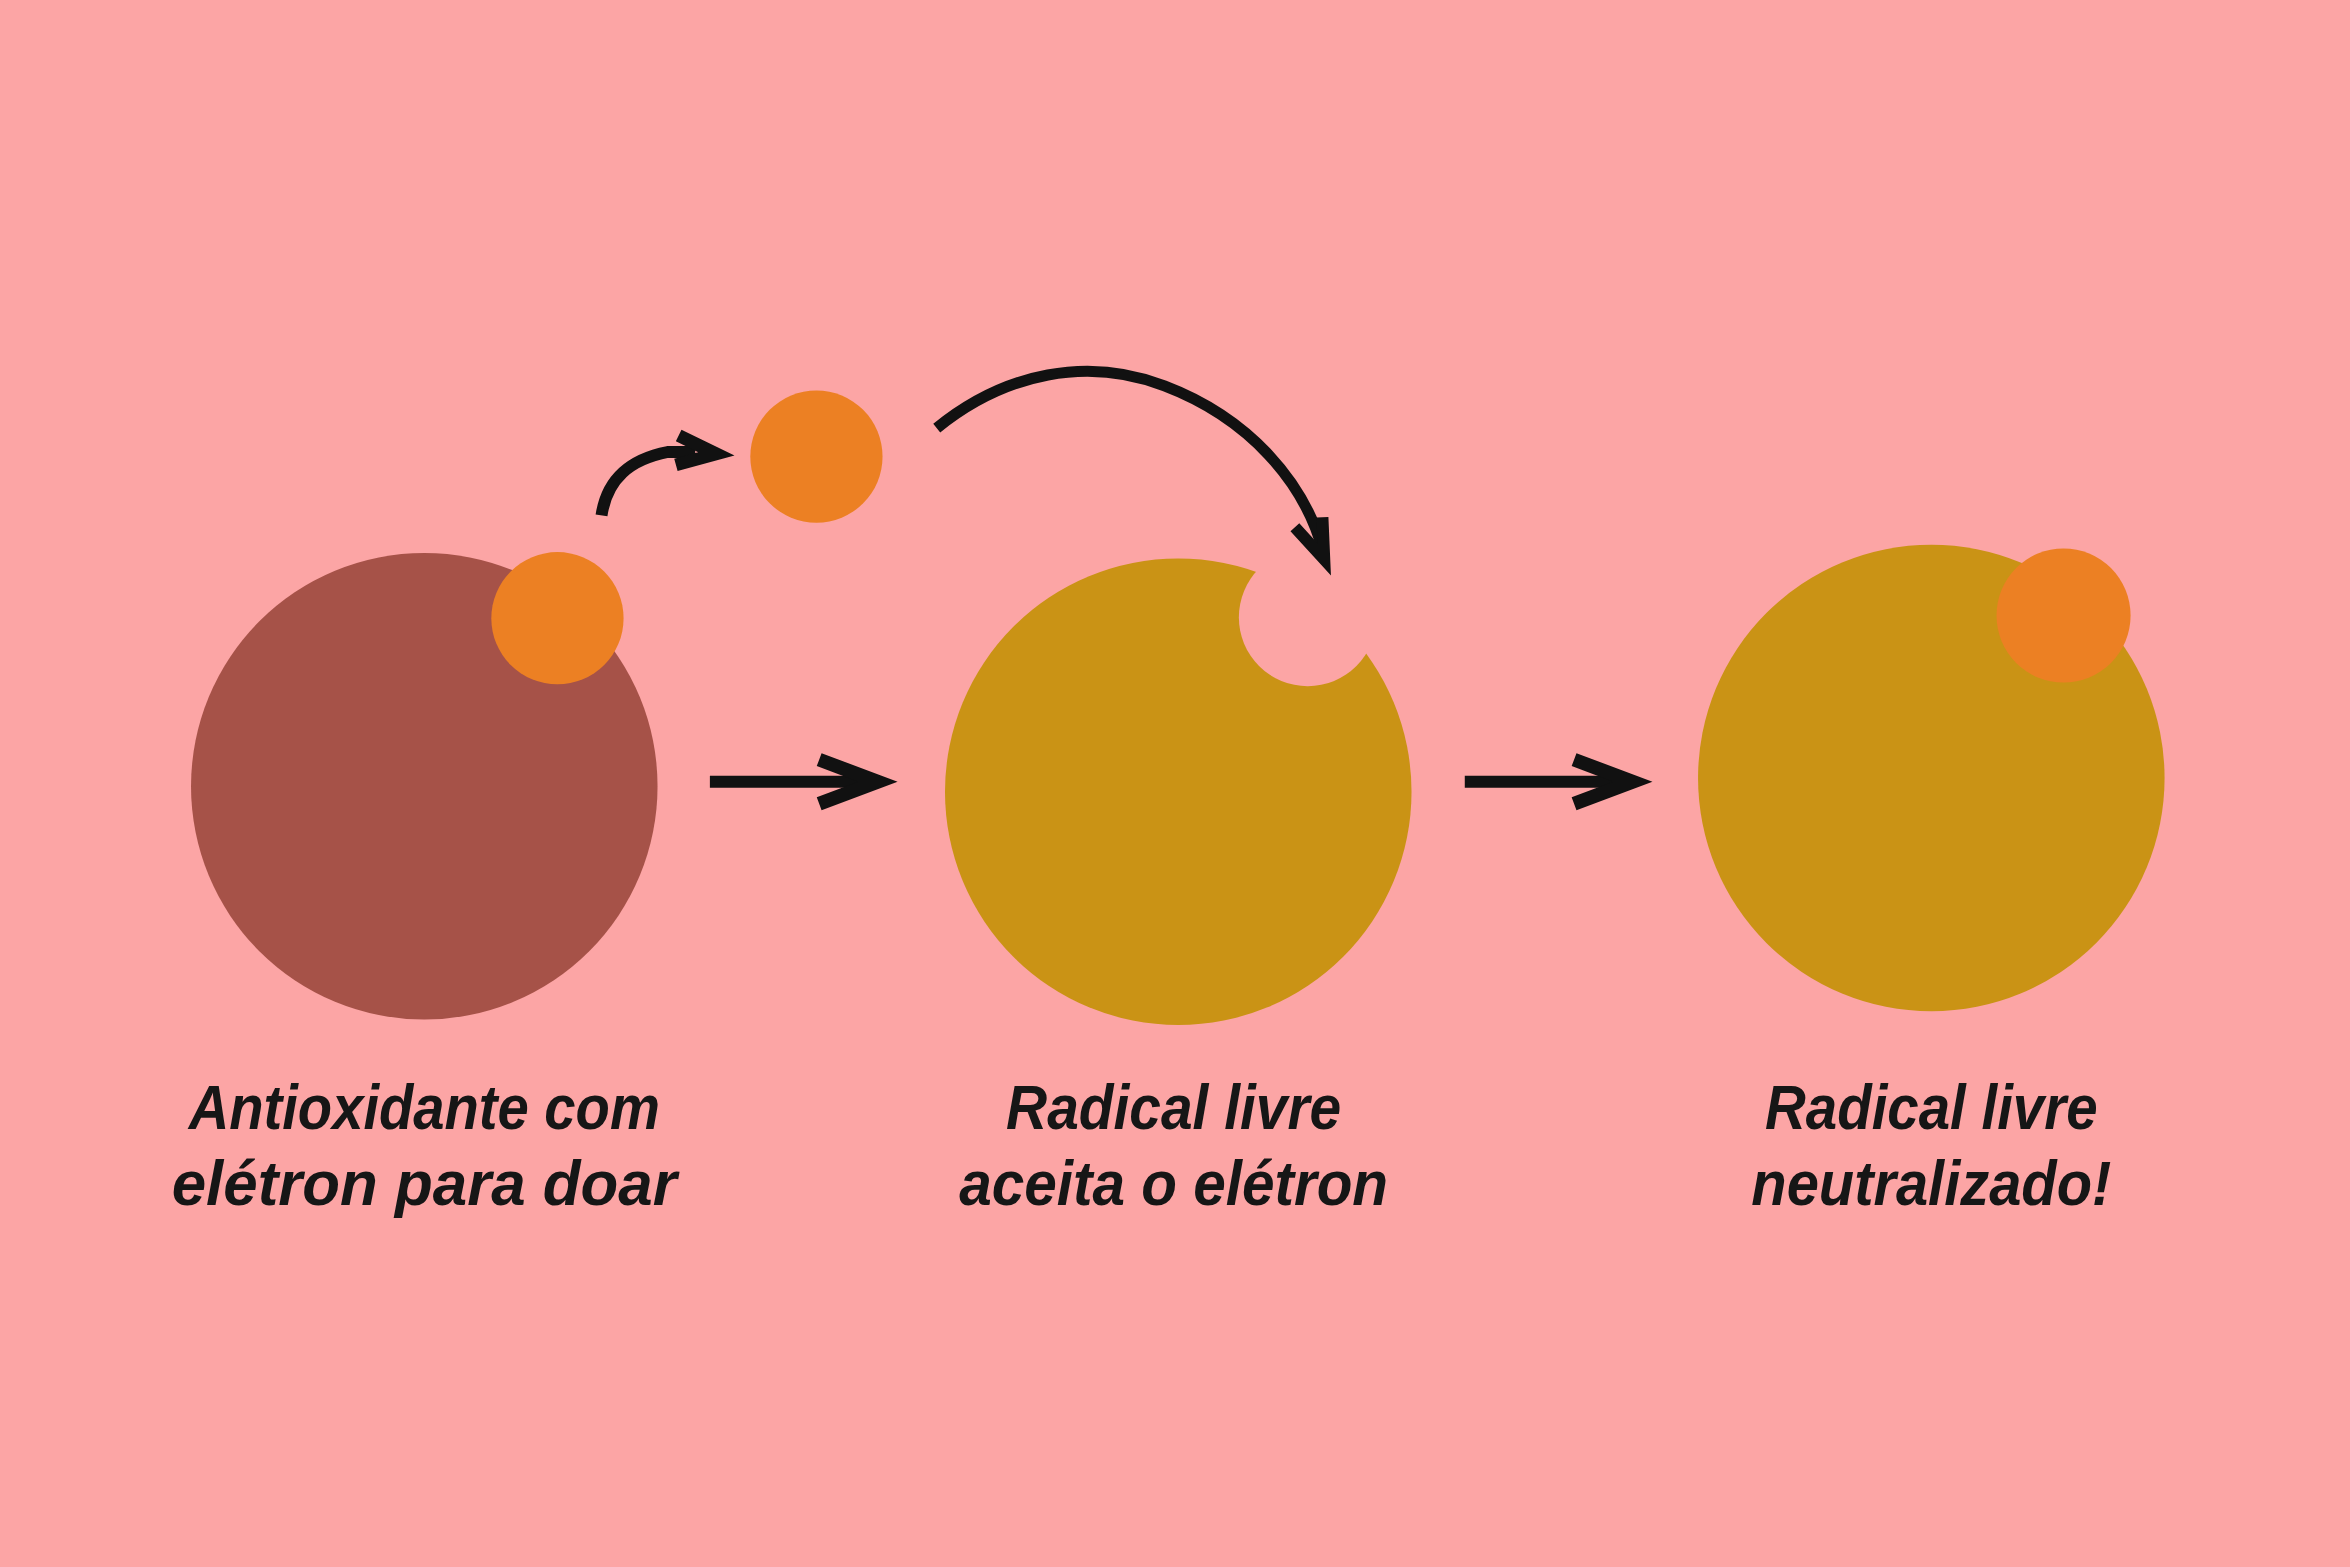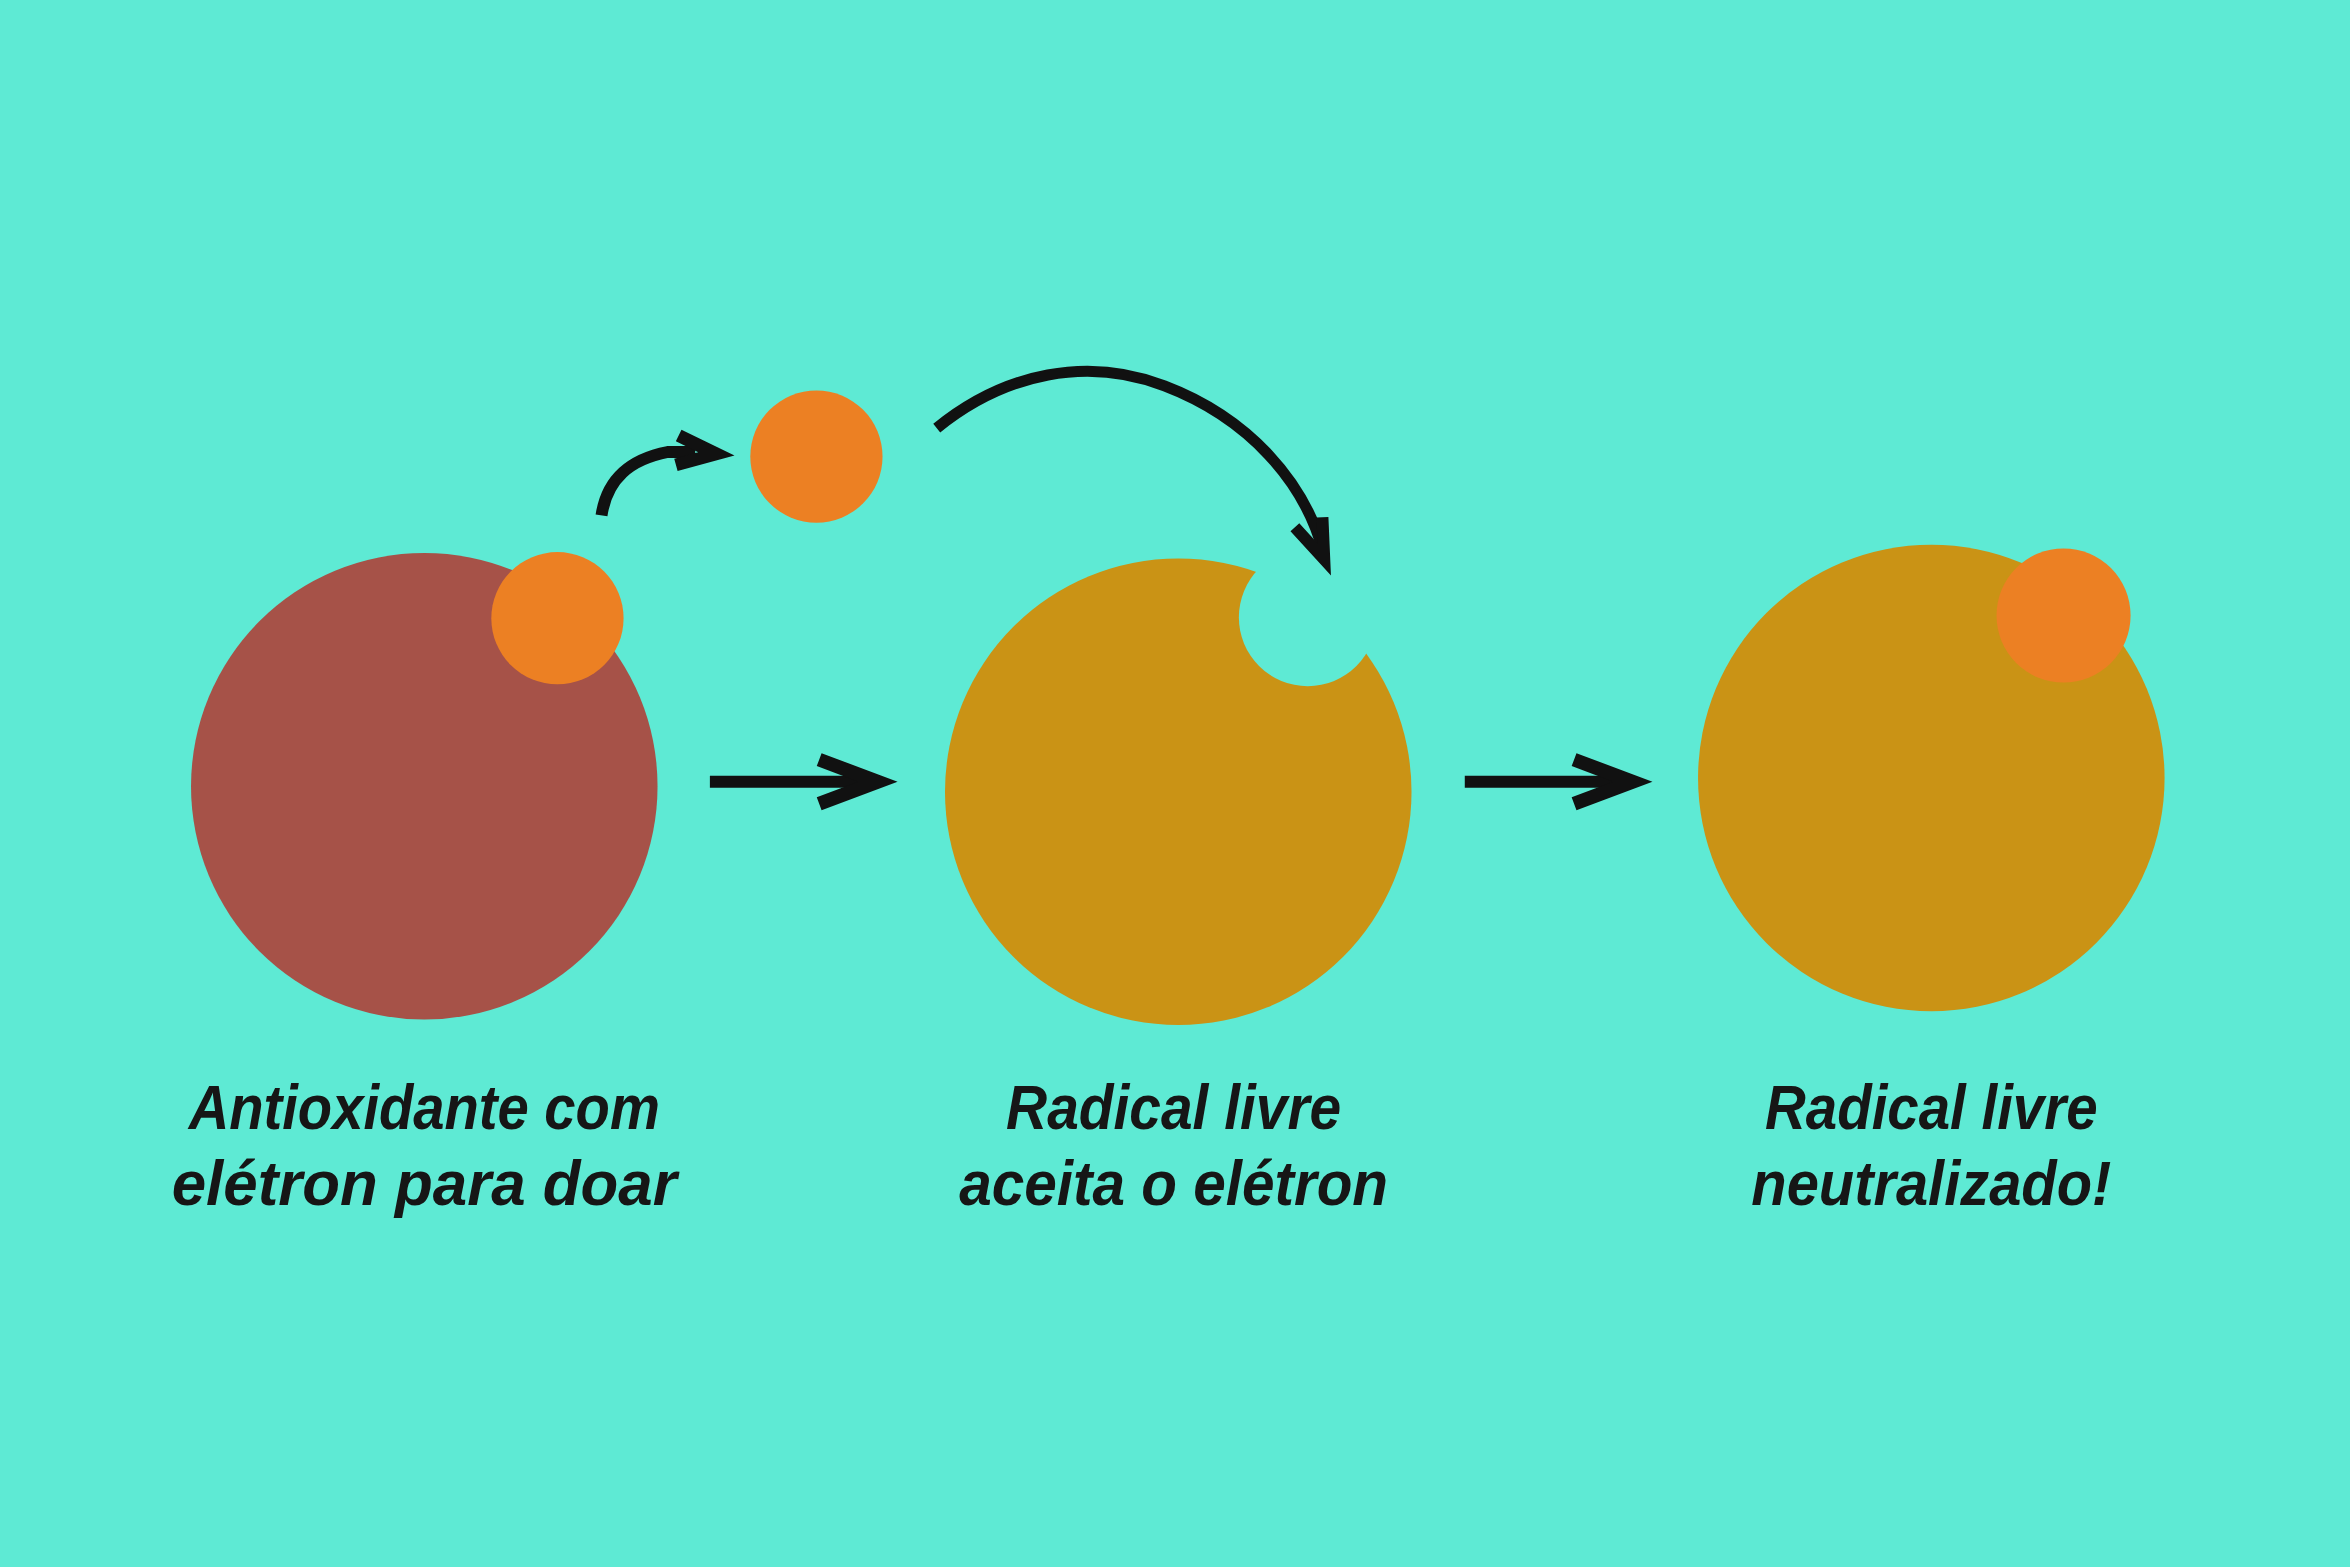--- a/index.html
+++ b/index.html
@@ -4,21 +4,21 @@
 <style>
   html, body {
     margin: 0;
     padding: 0;
     background: #ffffff;
   }
   .stage {
     position: relative;
     width: 2351px;
     height: 1568px;
-    background: #5eead4;
+    background: #fca5a5;
     overflow: hidden;
     font-family: "Liberation Sans", sans-serif;
   }
   .stage svg {
     display: block;
     width: 2351px;
     height: 1568px;
   }
   .caption-line {
     font-family: "Liberation Sans", sans-serif;

